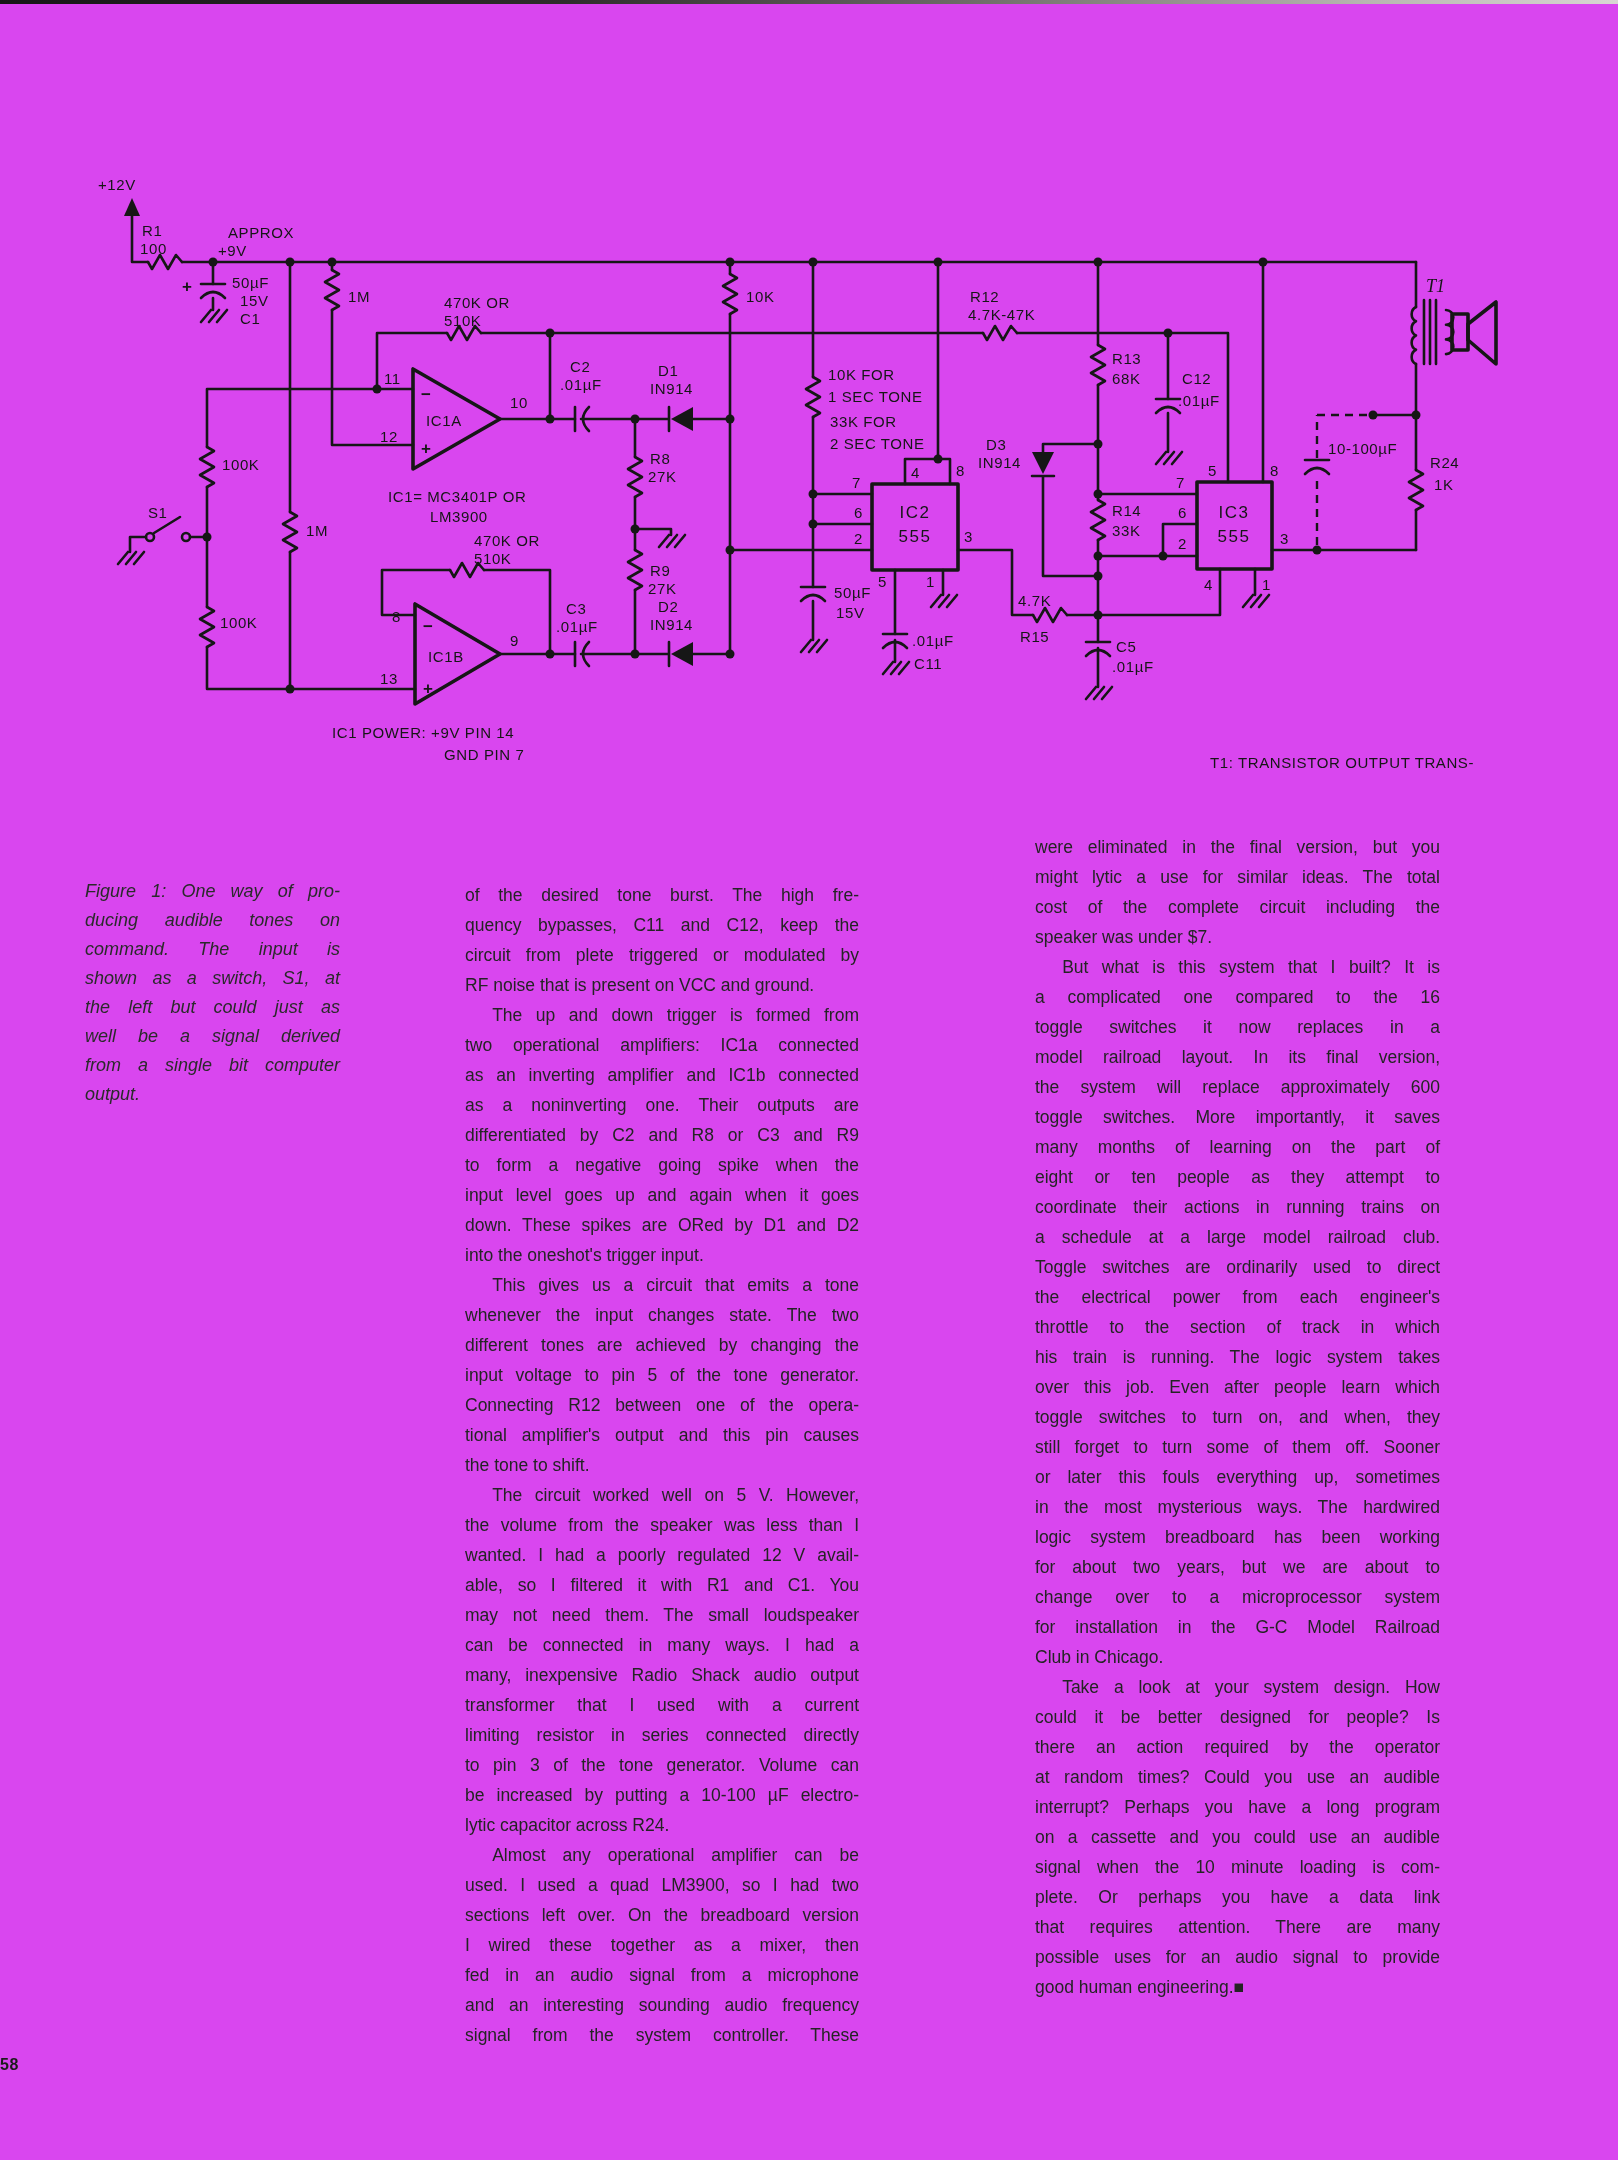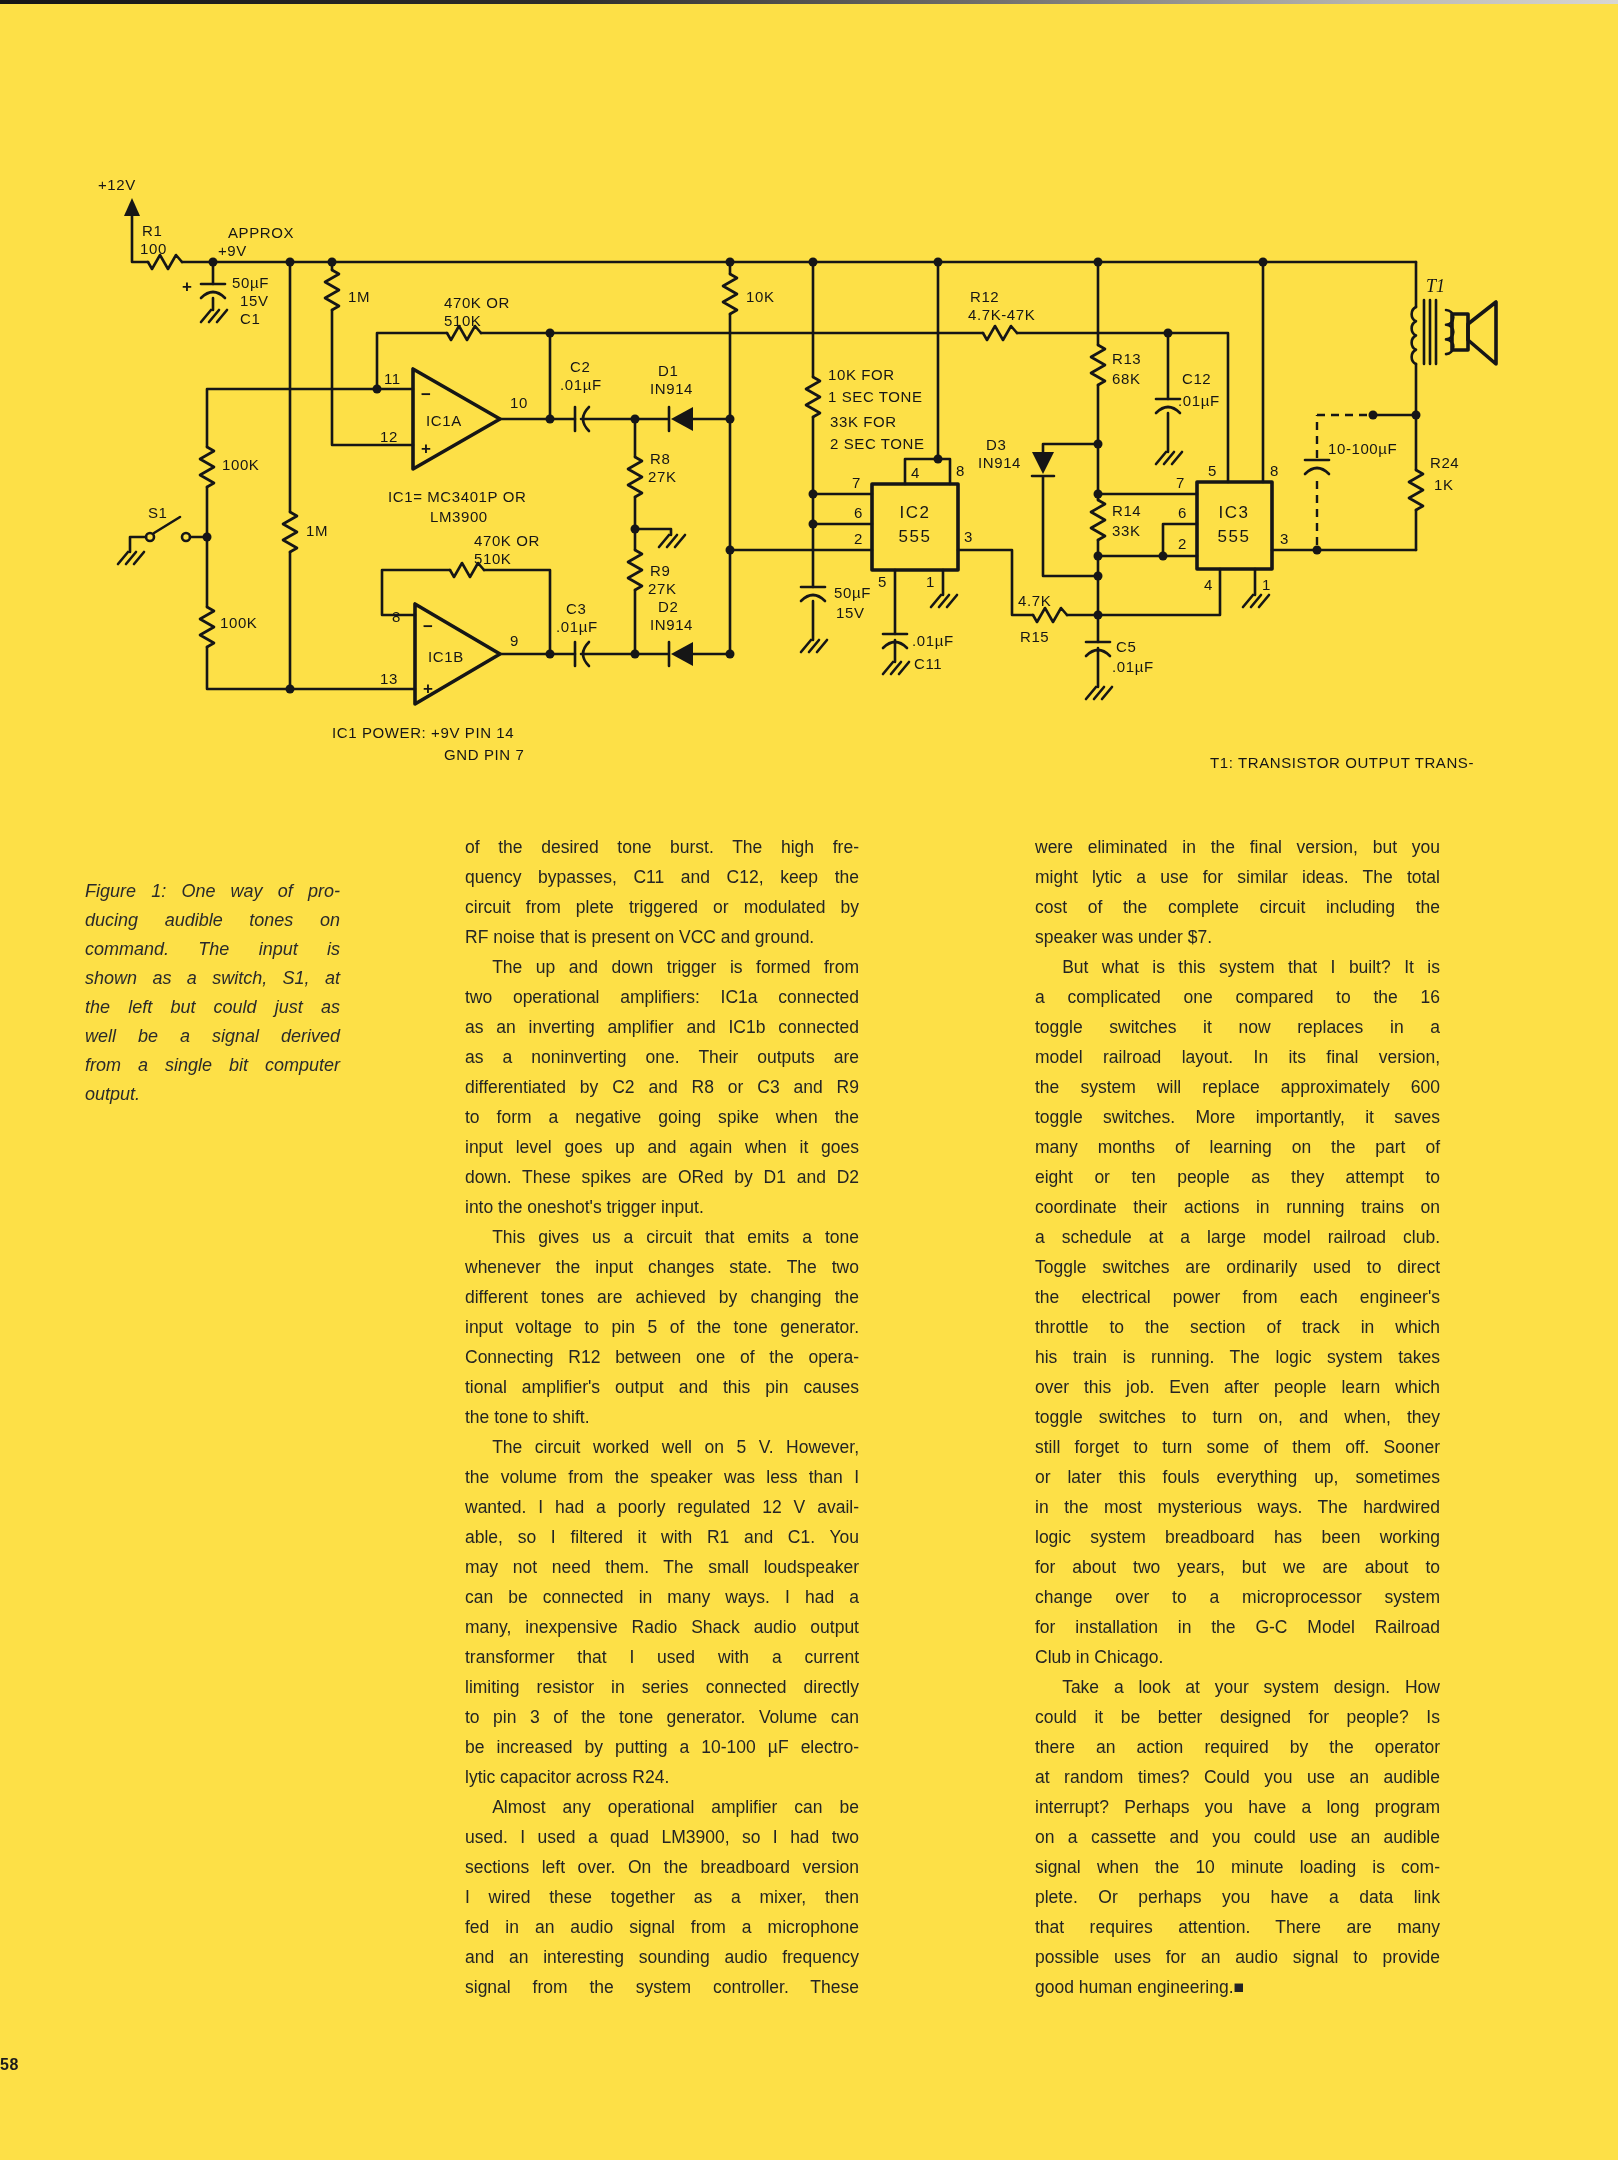--- a/index.html
+++ b/index.html
@@ -1,18 +1,18 @@
 <!DOCTYPE html>
 <html><head>
 <meta charset="utf-8">
 <style>
   html,body{margin:0;padding:0;background:#d8d6d2;}
   .page{
     position:relative; width:1618px; height:2160px;
-    background:#fde047;
+    background:#d946ef;
     font-family:"Liberation Sans",sans-serif;
     overflow:hidden;
   }
   .scan-edge{
     position:absolute;top:0;left:0;width:100%;height:4px;
     background:linear-gradient(to right,#161616 0%,#2e2d2b 35%,#6e6c68 60%,#b9b7b2 85%,#d8d6d2 100%);
   }
   .schematic{position:absolute;left:70px;top:112px;width:1480px;height:660px;}
   svg .wire{stroke:#161616;stroke-width:2.6;fill:none;stroke-linecap:round;stroke-linejoin:round;}
   svg .thick{stroke:#161616;stroke-width:3.6;fill:none;stroke-linejoin:round;}
@@ -330,21 +330,21 @@
       <div class="tl">Figure 1: One way of pro-</div>
       <div class="tl">ducing audible tones on</div>
       <div class="tl">command. The input is</div>
       <div class="tl">shown as a switch, S1, at</div>
       <div class="tl">the left but could just as</div>
       <div class="tl">well be a signal derived</div>
       <div class="tl">from a single bit computer</div>
       <div class="tl tl-end">output.</div>
     </div>
 
-  <div class="col" style="left:465px;top:832px;width:394px;">
+  <div class="col" style="left:465px;top:880px;width:394px;">
       <div class="tl">of the desired tone burst. The high fre-</div>
       <div class="tl">quency bypasses, C11 and C12, keep the</div>
       <div class="tl">circuit from plete triggered or modulated by</div>
       <div class="tl tl-end">RF noise that is present on VCC and ground.</div>
       <div class="tl tl-ind">The up and down trigger is formed from</div>
       <div class="tl">two operational amplifiers: IC1a connected</div>
       <div class="tl">as an inverting amplifier and IC1b connected</div>
       <div class="tl">as a noninverting one. Their outputs are</div>
       <div class="tl">differentiated by C2 and R8 or C3 and R9</div>
       <div class="tl">to form a negative going spike when the</div>

